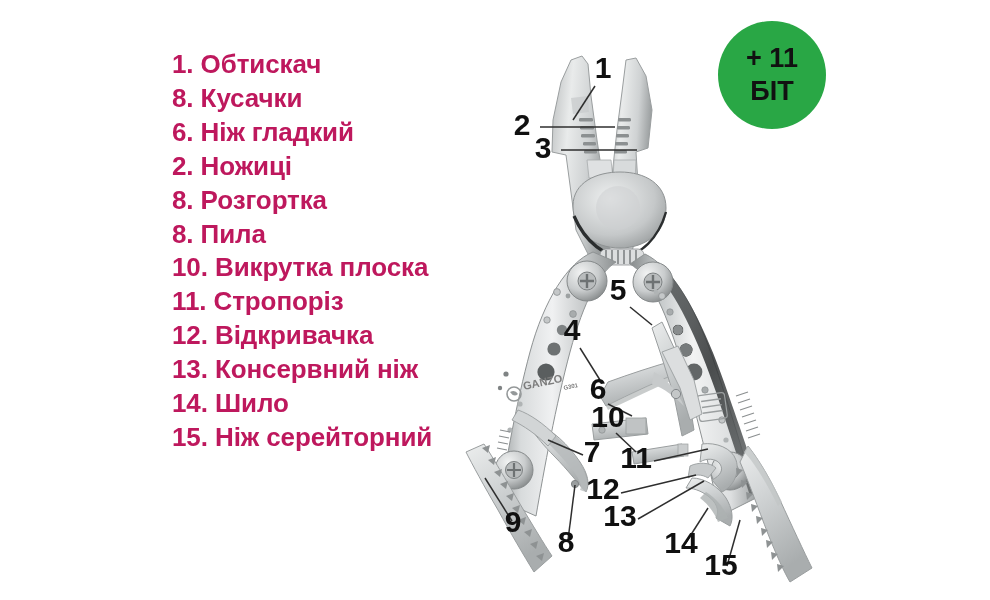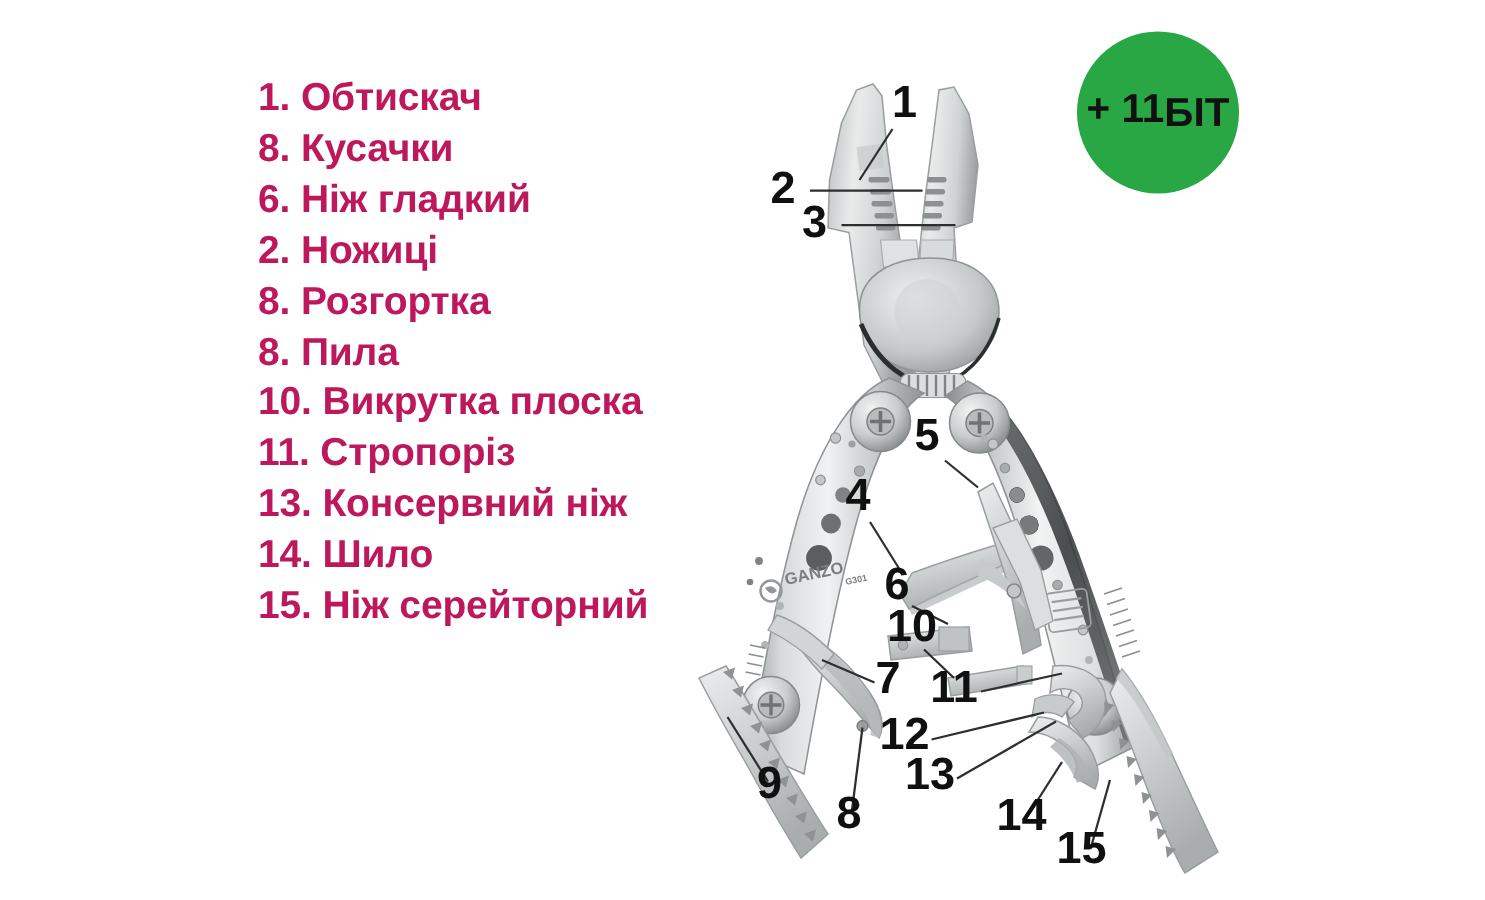--- a/index.html
+++ b/index.html
@@ -24,21 +24,21 @@
     font-weight:600;
     letter-spacing:-0.1px;
     white-space:nowrap;
   }
 
   
   #bits-badge{
     position:absolute;left:718px;top:21px;width:108px;height:108px;
     border-radius:50%;
     background:#29a745;
-    display:flex;flex-direction:row;
+    display:flex;flex-direction:column;
     align-items:center;justify-content:center;
     line-height:1;
   }
   #bits-badge .badge-line{
     color:#111;font-weight:700;font-size:27px;letter-spacing:0px;
   }
   #bits-badge .badge-line.l1{margin-bottom:6px;}
 
   
   #tool-figure{position:absolute;left:440px;top:0px;width:550px;height:600px;}
@@ -58,20 +58,21 @@
 
   <ul id="feature-list">
     <li>1. Обтискач</li>
     <li>8. Кусачки</li>
     <li>6. Ніж гладкий</li>
     <li>2. Ножиці</li>
     <li>8. Розгортка</li>
     <li>8. Пила</li>
     <li>10. Викрутка плоска</li>
     <li>11. Стропоріз</li>
+    <li>12. Відкривачка</li>
     <li>13. Консервний ніж</li>
     <li>14. Шило</li>
     <li>15. Ніж серейторний</li>
   </ul>
 
   <div id="bits-badge">
     <span class="badge-line l1">+ 11</span>
     <span class="badge-line l2">БІТ</span>
   </div>
 

